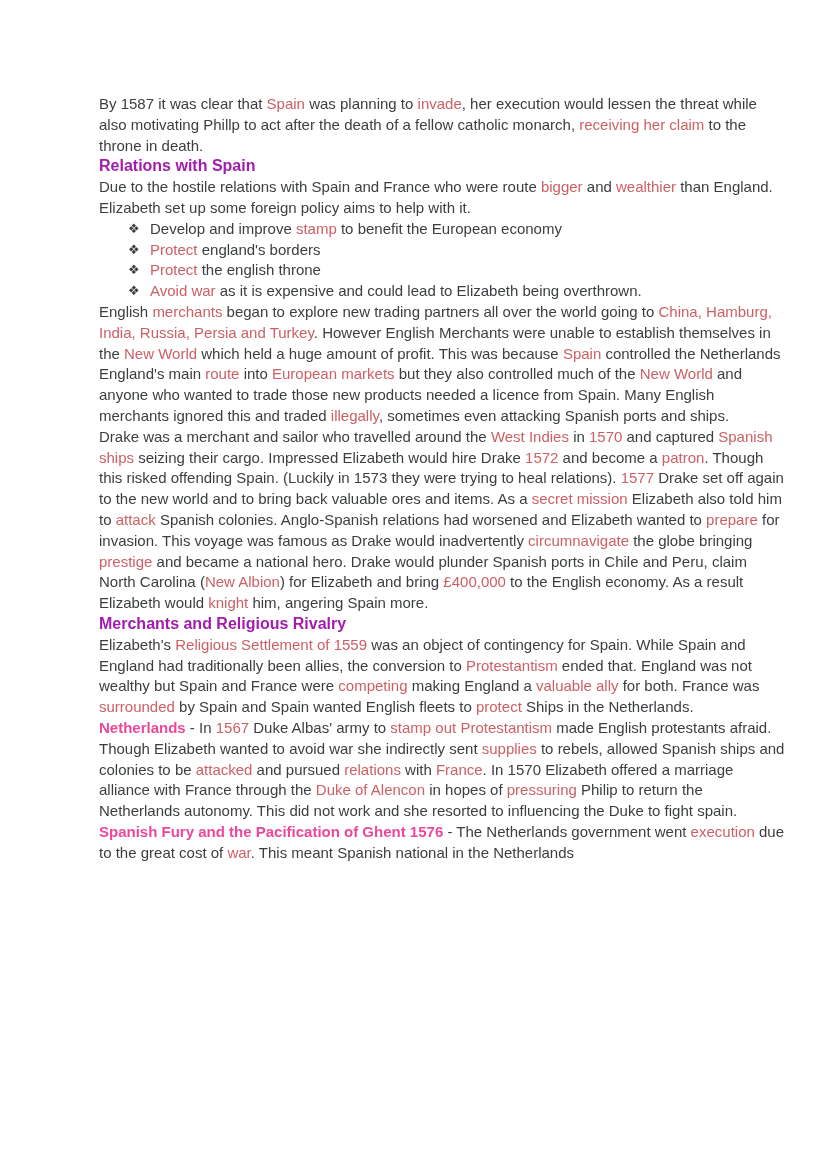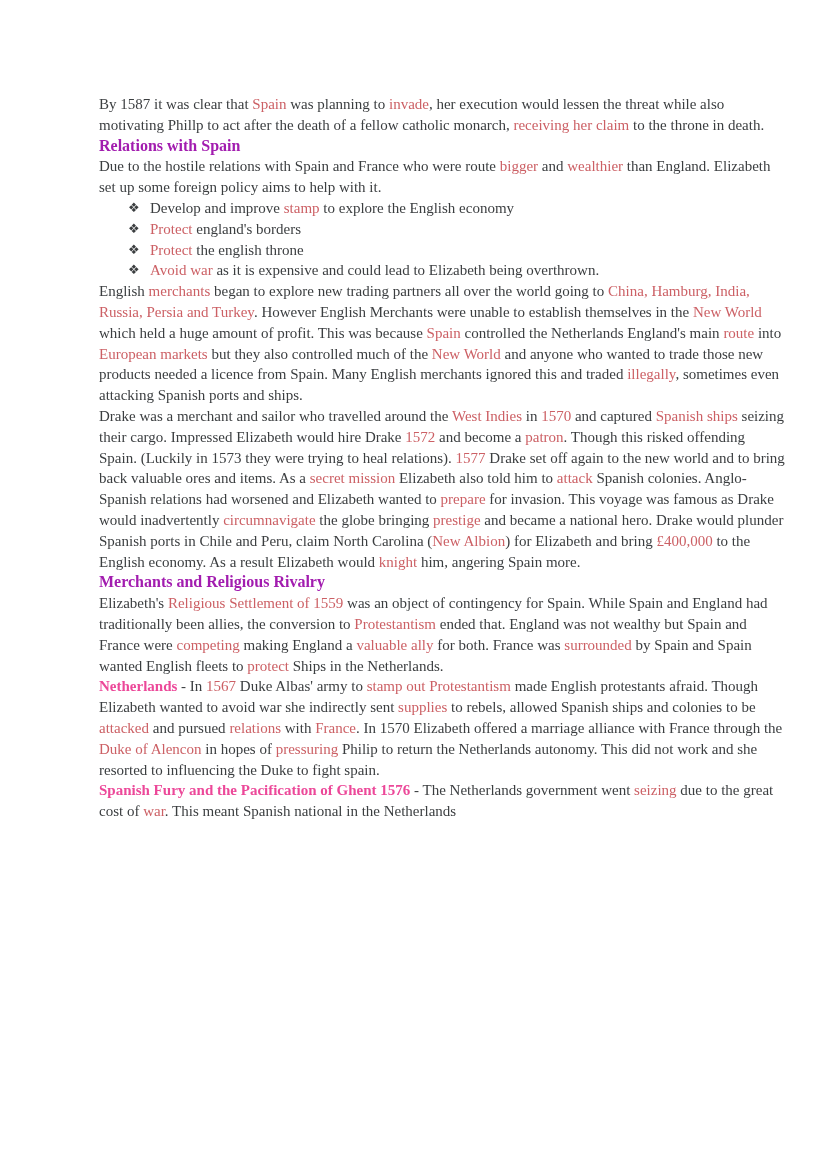--- a/index.html
+++ b/index.html
@@ -3,21 +3,21 @@
 <meta charset="utf-8">
 <style>
   html, body { margin: 0; padding: 0; background: #ffffff; }
   .page {
     position: relative;
     width: 828px;
     height: 1169px;
     background: #ffffff;
     box-sizing: border-box;
     padding: 94px 43px 0 99px;
-    font-family: Liberation Serif, serif;
+    font-family: Liberation Sans, sans-serif;
     font-size: 15px;
     line-height: 20.8px;
     color: #3b3e40;
     overflow: hidden;
   }
   .doc-body p, .doc-body h2, .doc-body ul { margin: 0; padding: 0; }
   .doc-body h2 {
     font-size: 16px;
     font-weight: bold;
     color: #a21caf;
@@ -38,25 +38,25 @@
 </style>
 </head>
 <body>
 
 <div class="page">
   <div class="doc-body">
       <p><span>By 1587 it was clear that </span><span class="seg-red">Spain</span><span> was planning to </span><span class="seg-red">invade</span><span>, her execution would lessen the threat while also motivating Phillp to act after the death of a fellow catholic monarch, </span><span class="seg-red">receiving her claim</span><span> to the throne in death.</span></p>
       <h2 class="gap-above"><span>Relations with Spain</span></h2>
       <p><span>Due to the hostile relations with Spain and France who were route </span><span class="seg-red">bigger</span><span> and </span><span class="seg-red">wealthier</span><span> than England. Elizabeth set up some foreign policy aims to help with it.</span></p>
       <ul>
-        <li><span class="bullet-glyph">❖</span><span>Develop and improve </span><span class="seg-red">stamp</span><span> to explore the English economy</span></li>
+        <li><span class="bullet-glyph">❖</span><span>Develop and improve </span><span class="seg-red">stamp</span><span> to benefit the European economy</span></li>
         <li><span class="bullet-glyph">❖</span><span class="seg-red">Protect</span><span> england's borders</span></li>
         <li><span class="bullet-glyph">❖</span><span class="seg-red">Protect</span><span> the english throne</span></li>
         <li><span class="bullet-glyph">❖</span><span class="seg-red">Avoid war</span><span> as it is expensive and could lead to Elizabeth being overthrown.</span></li>
       </ul>
       <p><span>English </span><span class="seg-red">merchants</span><span> began to explore new trading partners all over the world going to </span><span class="seg-red">China, Hamburg, India, Russia, Persia and Turkey</span><span>. However English Merchants were unable to establish themselves in the </span><span class="seg-red">New World</span><span> which held a huge amount of profit. This was because </span><span class="seg-red">Spain</span><span> controlled the Netherlands England's main </span><span class="seg-red">route</span><span> into </span><span class="seg-red">European markets</span><span> but they also controlled much of the </span><span class="seg-red">New World</span><span> and anyone who wanted to trade those new products needed a licence from Spain. Many English merchants ignored this and traded </span><span class="seg-red">illegally</span><span>, sometimes even attacking Spanish ports and ships.</span></p>
       <p><span>Drake was a merchant and sailor who travelled around the </span><span class="seg-red">West Indies</span><span> in </span><span class="seg-red">1570</span><span> and captured </span><span class="seg-red">Spanish ships</span><span> seizing their cargo. Impressed Elizabeth would hire Drake </span><span class="seg-red">1572</span><span> and become a </span><span class="seg-red">patron</span><span>. Though this risked offending Spain. (Luckily in 1573 they were trying to heal relations). </span><span class="seg-red">1577</span><span> Drake set off again to the new world and to bring back valuable ores and items. As a </span><span class="seg-red">secret mission</span><span> Elizabeth also told him to </span><span class="seg-red">attack</span><span> Spanish colonies. Anglo-Spanish relations had worsened and Elizabeth wanted to </span><span class="seg-red">prepare</span><span> for invasion. This voyage was famous as Drake would inadvertently </span><span class="seg-red">circumnavigate</span><span> the globe bringing </span><span class="seg-red">prestige</span><span> and became a national hero. Drake would plunder Spanish ports in Chile and Peru, claim North Carolina (</span><span class="seg-red">New Albion</span><span>) for Elizabeth and bring </span><span class="seg-red">£400,000</span><span> to the English economy. As a result Elizabeth would </span><span class="seg-red">knight</span><span> him, angering Spain more.</span></p>
       <h2 class="gap-above"><span>Merchants and Religious Rivalry</span></h2>
       <p><span>Elizabeth's </span><span class="seg-red">Religious Settlement of 1559</span><span> was an object of contingency for Spain. While Spain and England had traditionally  been allies, the conversion to </span><span class="seg-red">Protestantism</span><span> ended that. England was not wealthy but Spain and France were </span><span class="seg-red">competing</span><span> making England a </span><span class="seg-red">valuable ally</span><span> for both. France was </span><span class="seg-red">surrounded</span><span> by Spain and Spain wanted English fleets to </span><span class="seg-red">protect</span><span> Ships in the Netherlands.</span></p>
       <p><span class="seg-bold">Netherlands</span><span> - In </span><span class="seg-red">1567</span><span> Duke Albas' army to </span><span class="seg-red">stamp out Protestantism</span><span> made English protestants afraid. Though Elizabeth wanted to avoid war she indirectly sent </span><span class="seg-red">supplies</span><span> to rebels, allowed Spanish ships and colonies to be </span><span class="seg-red">attacked</span><span> and pursued </span><span class="seg-red">relations</span><span> with </span><span class="seg-red">France</span><span>. In 1570 Elizabeth offered a marriage alliance with France through the </span><span class="seg-red">Duke of Alencon</span><span> in hopes of </span><span class="seg-red">pressuring</span><span> Philip to return the Netherlands autonomy. This did not work and she resorted to influencing the Duke to fight spain.</span></p>
-      <p class="gap-above"><span class="seg-bold">Spanish Fury and the Pacification of Ghent 1576</span><span> - The Netherlands government went </span><span class="seg-red">seizing</span><span> due to the great cost of </span><span class="seg-red">war</span><span>. This meant Spanish national in the Netherlands</span></p>
+      <p class="gap-above"><span class="seg-bold">Spanish Fury and the Pacification of Ghent 1576</span><span> - The Netherlands government went </span><span class="seg-red">execution</span><span> due to the great cost of </span><span class="seg-red">war</span><span>. This meant Spanish national in the Netherlands</span></p>
     </div>
 </div>
 
 </body></html>

